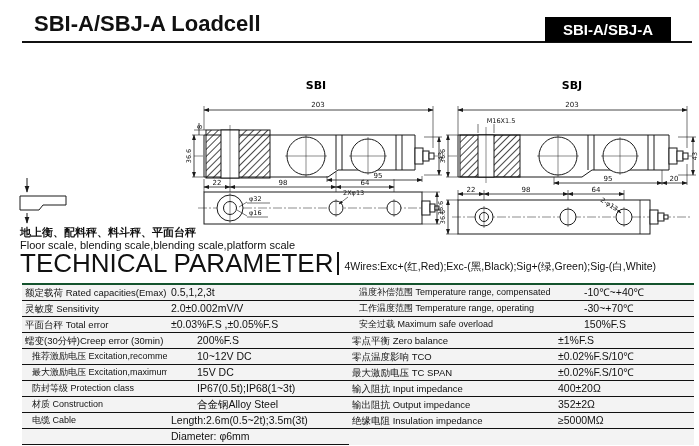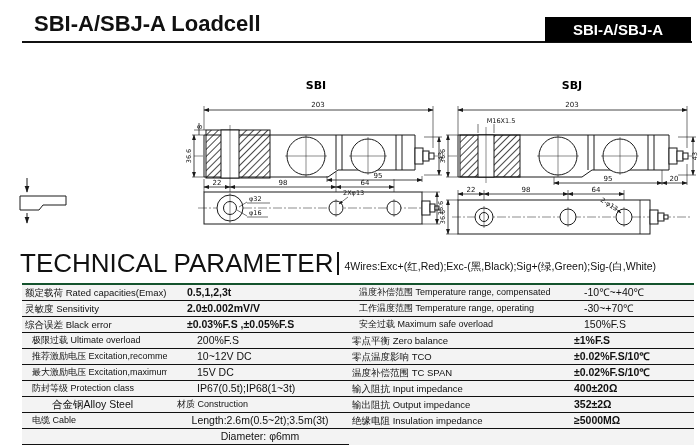--- a/index.html
+++ b/index.html
@@ -1,44 +1,44 @@
 <!DOCTYPE html>
 <html><head>
 <meta charset="utf-8">
 <style>
   html,body{margin:0;padding:0;background:#fff;}
   .page{position:relative;width:699px;height:446px;background:#fff;overflow:hidden;
         font-family:"Liberation Sans",sans-serif;color:#111;}
   .title{position:absolute;left:34px;top:11px;margin:0;font-size:22px;font-weight:bold;letter-spacing:0;}
   .rule{position:absolute;left:22px;top:41px;width:670px;height:2px;background:#111;}
-  .badge{position:absolute;left:545px;top:17px;width:146px;height:25px;background:#000;color:#fff;
+  .badge{position:absolute;left:545px;top:17px;width:126px;height:25px;background:#000;color:#fff;
          display:flex;align-items:center;justify-content:center;font-size:15px;font-weight:bold;}
   svg{overflow:visible;}
   .svg-sbi{position:absolute;left:190px;top:80px;}
   .svg-sbj{position:absolute;left:444px;top:80px;}
   .svg-profile{position:absolute;left:16px;top:178px;}
   .dt{font-family:"DejaVu Sans",sans-serif;font-size:7px;fill:#111;}
   .dtb{font-family:"DejaVu Sans",sans-serif;font-size:11px;font-weight:bold;fill:#000;}
   .dts{font-family:"DejaVu Sans",sans-serif;font-size:6.5px;fill:#111;}
   .apps{position:absolute;left:20px;top:226px;line-height:13px;}
   .apps .cn{font-size:11px;font-weight:bold;}
   .apps .en{font-size:11px;}
   .section-head{position:absolute;left:20px;top:249px;display:flex;align-items:flex-end;}
   .heading{font-size:26px;line-height:28px;letter-spacing:0;}
   .hbar{width:2px;height:23px;background:#111;margin:0 6px 2px 3px;}
   .wires{font-size:10.5px;margin-bottom:3px;white-space:nowrap;}
   .ptable{position:absolute;left:22px;top:283px;width:672px;background:#f3f3f3;
           display:grid;grid-template-columns:145px 182px 205px 140px;border-top:2px solid #14532d;}
   .cell{box-sizing:border-box;height:16px;border-bottom:1px solid #111;line-height:15px;
         white-space:nowrap;overflow:hidden;}
   .lab-l{font-size:9.5px;padding-left:3px;}
-  .val-l{font-size:10.5px;padding-left:20px;font-weight:bold;}
+  .val-l{font-size:10.5px;padding-left:4px;}
   .lab-r{font-size:9px;padding-left:10px;}
   .val-r{font-size:10.5px;padding-left:30px;}
-  .val-r.wide{padding-left:4px;text-align:center;}
+  .val-r.wide{padding-left:4px;}
 </style>
 </head>
 <body>
 
 <div class="page">
 
   <h1 class="title">SBI-A/SBJ-A Loadcell</h1>
   <div class="rule"></div>
   <div class="badge">
     <span>SBI-A/SBJ-A</span>
@@ -228,65 +228,69 @@
         <path d="M0,1.5 L10,5 L0,8.5 Z" fill="#1a1a1a"></path>
       </marker>
     </defs>
     <g stroke="#1a1a1a" stroke-width="1" fill="none">
       <line x1="11" y1="0" x2="11" y2="14" marker-end="url(#pf-a1)"></line>
       <path d="M4 18 H50 V27 H27 L23 32 H4 Z" fill="#fff"></path>
       <line x1="11" y1="35" x2="11" y2="45" marker-end="url(#pf-a1)"></line>
     </g>
   </svg>
 
+  <div class="apps">
+    <div class="cn">地上衡、配料秤、料斗秤、平面台秤</div>
+    <div class="en">Floor scale, blending scale,blending scale,platform scale</div>
+  </div>
 
   <div class="section-head">
     <span class="heading">TECHNICAL PARAMETER</span>
     <span class="hbar"></span>
     <span class="wires">4Wires:Exc+(红,Red);Exc-(黑,Black);Sig+(绿,Green);Sig-(白,White)</span>
   </div>
 
   <div class="ptable">
     <div class="cell lab-l">额定载荷 Rated capacities(Emax)</div>
     <div class="cell val-l">0.5,1,2,3t</div>
     <div class="cell lab-r">温度补偿范围 Temperature range, compensated</div>
     <div class="cell val-r">-10℃~+40℃</div>
 
     <div class="cell lab-l">灵敏度 Sensitivity</div>
     <div class="cell val-l">2.0±0.002mV/V</div>
     <div class="cell lab-r">工作温度范围 Temperature range, operating</div>
     <div class="cell val-r">-30~+70℃</div>
 
-    <div class="cell lab-l">综合误差 Black error</div>
+    <div class="cell lab-l">平面台秤 Total error</div>
     <div class="cell val-l">±0.03%F.S ,±0.05%F.S</div>
     <div class="cell lab-r">安全过载 Maximum safe overload</div>
     <div class="cell val-r">150%F.S</div>
 
-    <div class="cell lab-r">极限过载 Ultimate overload</div>
+    <div class="cell lab-l">蠕变(30分钟)Creep error (30min)</div>
     <div class="cell val-r">200%F.S</div>
 
     <div class="cell lab-l">零点平衡 Zero balance</div>
     <div class="cell val-l">±1%F.S</div>
     <div class="cell lab-r">推荐激励电压 Excitation,recommend</div>
     <div class="cell val-r">10~12V DC</div>
 
     <div class="cell lab-l">零点温度影响 TCO</div>
     <div class="cell val-l">±0.02%F.S/10℃</div>
     <div class="cell lab-r">最大激励电压 Excitation,maximum</div>
     <div class="cell val-r">15V DC</div>
 
-    <div class="cell lab-l">温度补偿范围 TC SPAN</div>
+    <div class="cell lab-l">最大激励电压 TC SPAN</div>
     <div class="cell val-l">±0.02%F.S/10℃</div>
     <div class="cell lab-r">防封等级 Protection class</div>
     <div class="cell val-r">IP67(0.5t);IP68(1~3t)</div>
 
     <div class="cell lab-l">输入阻抗 Input  impedance</div>
     <div class="cell val-l">400±20Ω</div>
+    <div class="cell lab-r">材质 Construction</div>
     <div class="cell val-r">合金钢Alloy Steel</div>
-    <div class="cell lab-r">材质 Construction</div>
 
     <div class="cell lab-l">输出阻抗 Output  impedance</div>
     <div class="cell val-l">352±2Ω</div>
     <div class="cell lab-r">电缆 Cable</div>
     <div class="cell val-r wide">Length:2.6m(0.5~2t);3.5m(3t)</div>
 
     <div class="cell lab-l">绝缘电阻 Insulation impedance</div>
     <div class="cell val-l">≥5000MΩ</div>
     <div class="cell lab-r"></div>
     <div class="cell val-r wide">Diameter: φ6mm</div>

